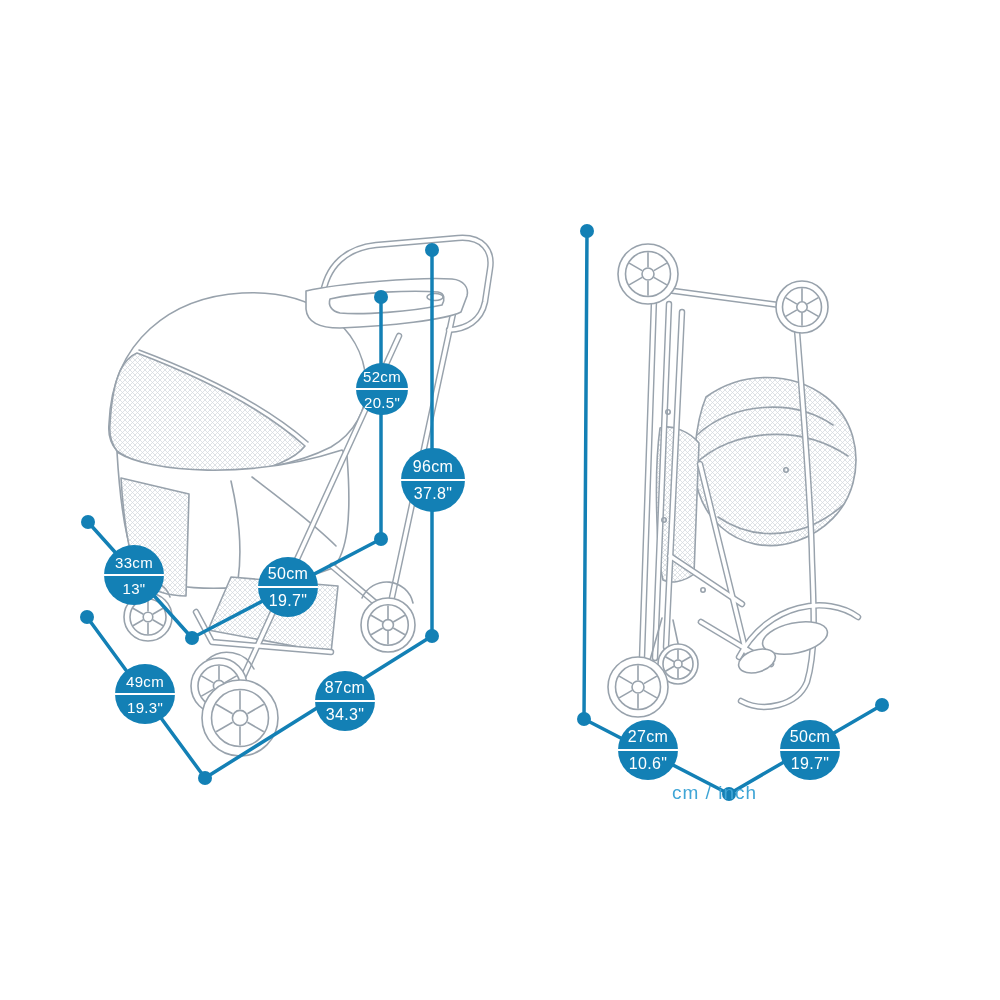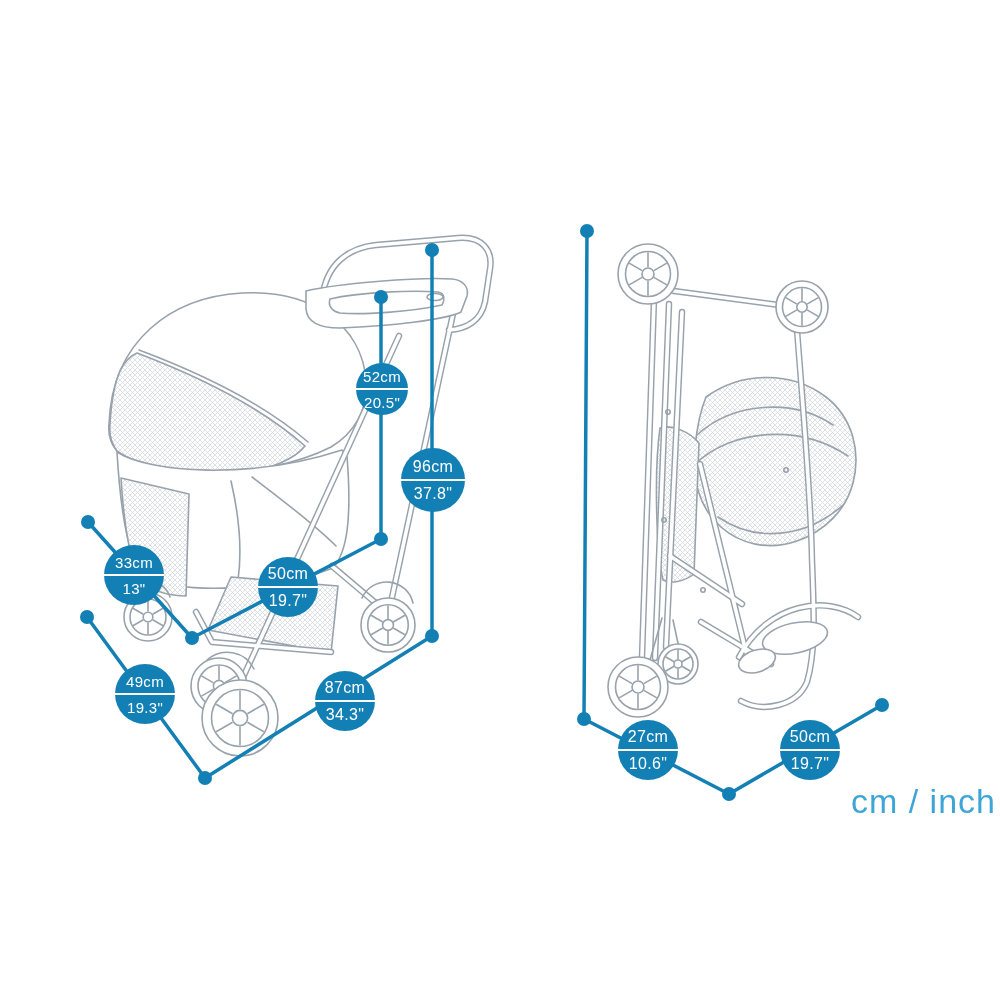--- a/index.html
+++ b/index.html
@@ -25,22 +25,22 @@
     color:#fff;display:grid;grid-template-rows:1fr 1fr;place-items:center;
     text-align:center;letter-spacing:.3px;z-index:3;
   }
   .badge::after{
     content:"";position:absolute;left:0;right:0;top:50%;height:2.5px;
     margin-top:-1.25px;background:#fff;
   }
   .badge .cm{align-self:end;padding-bottom:5px;line-height:1;}
   .badge .inch{align-self:start;padding-top:6px;line-height:1;}
   .unit-label{
-    position:absolute;right:4px;top:782px;width:300px;text-align:right;
-    color:var(--unit_text,#3fa5d6);font-size:34px;letter-spacing:1px;z-index:3;
+    position:absolute;right:28px;top:782px;width:300px;
+    color:var(--unit_text,#3fa5d6);font-size:19px;letter-spacing:1px;z-index:3;
   }
 </style>
 </head>
 <body>
 
 <div class="stage">
 
   <svg width="1000" height="1000" viewBox="0 0 1000 1000">
     <defs>
       <pattern id="mesh" width="5" height="5" patternUnits="userSpaceOnUse">

